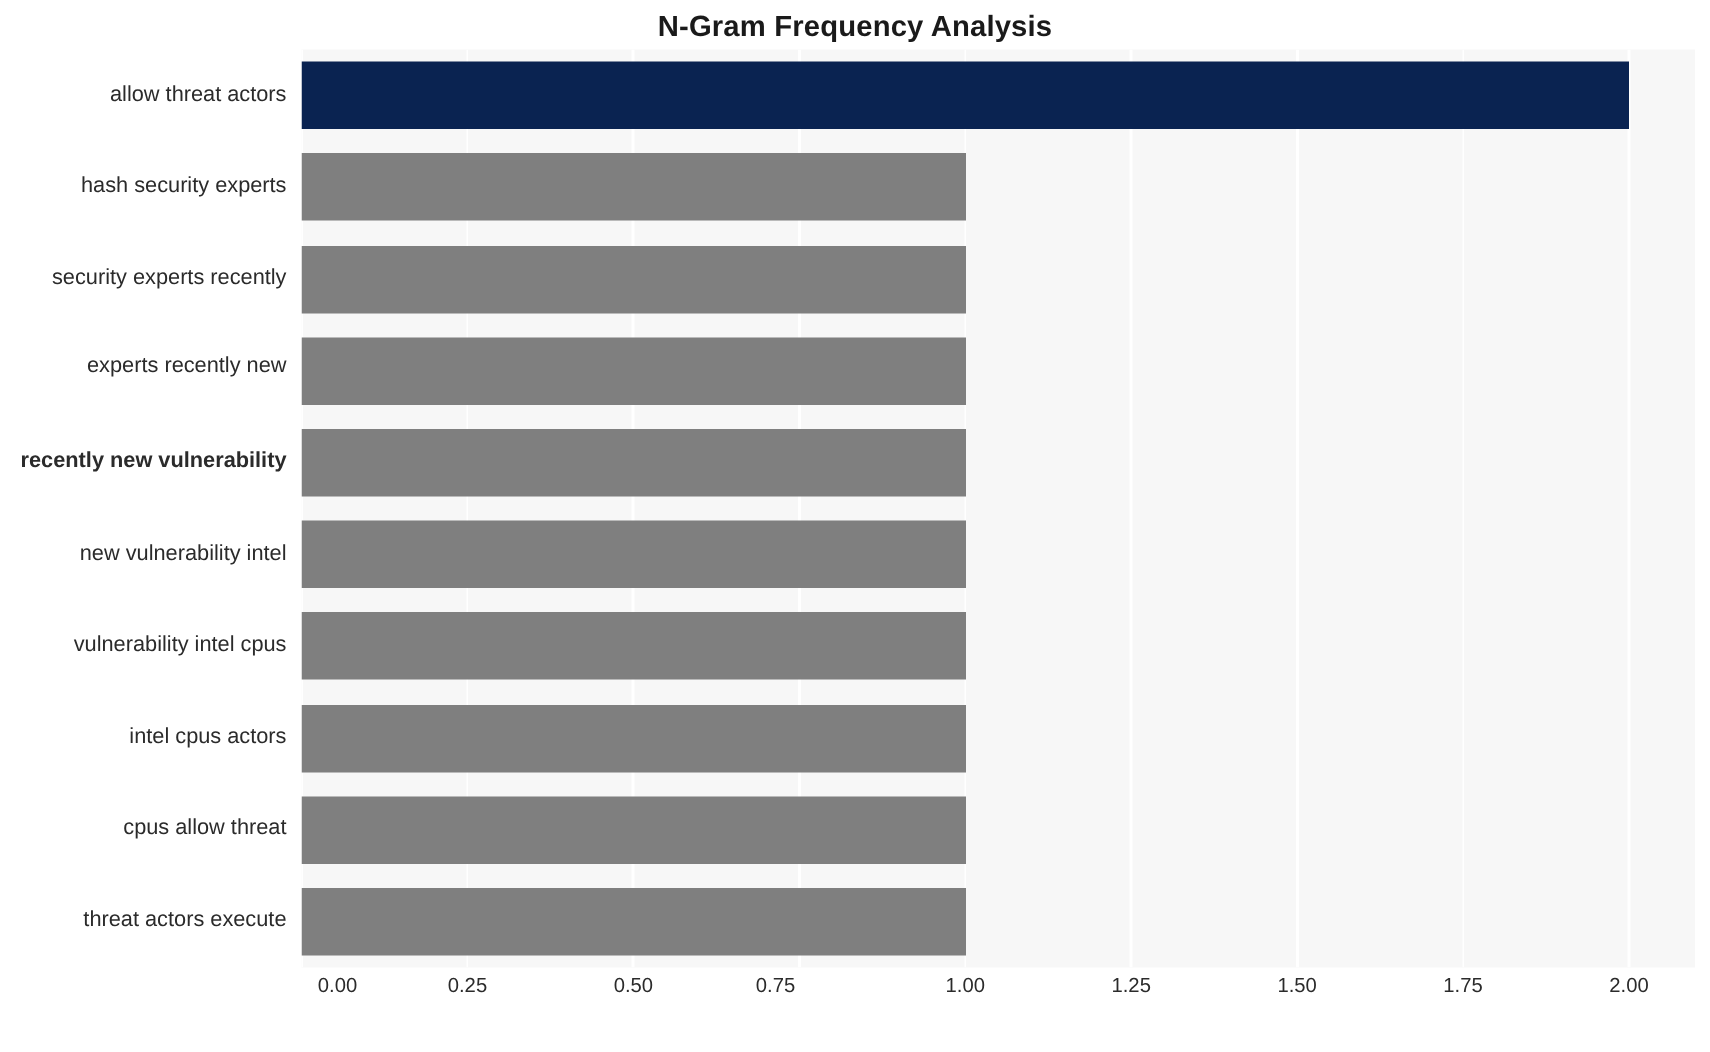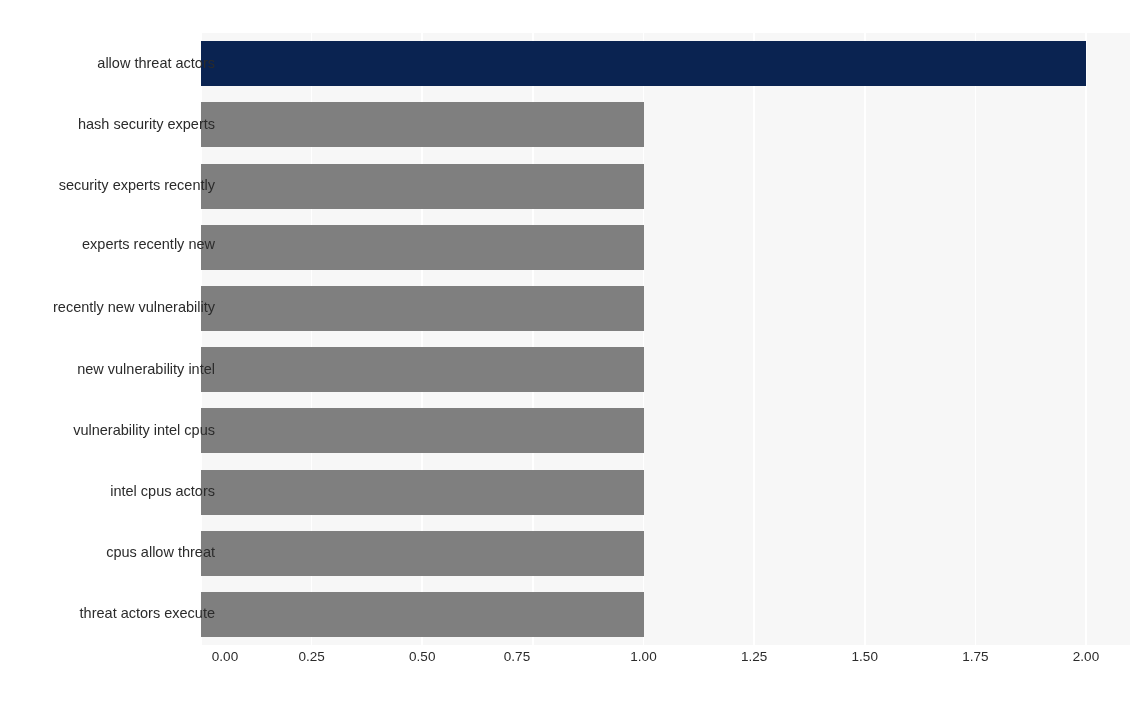--- a/index.html
+++ b/index.html
@@ -76,21 +76,20 @@
     color: #2b2b2b;
     white-space: nowrap;
     line-height: 1;
   }
   #ytick-labels {
     position: absolute;
     left: 0;
     top: 33px;
     width: 191px;
     height: 612px;
-    padding-left: 24px;
   }
 
   
   #xtick-labels {
     position: absolute;
     left: 201px;
     top: 650px;
     width: 929px;
     height: 22px;
   }
@@ -114,20 +113,21 @@
     font-size: 14.5px;
     color: #2b2b2b;
     white-space: nowrap;
   }
 </style>
 </head>
 <body>
 
 <div id="figure">
 
+  <div id="chart-title">N-Gram Frequency Analysis</div>
 
   <div id="plot-area">
     <div id="gridlines">
         <div class="gridline" style="left: -0.8px;"></div>
         <div class="gridline" style="left: 109.825px;"></div>
         <div class="gridline" style="left: 220.45px;"></div>
         <div class="gridline" style="left: 331.075px;"></div>
         <div class="gridline" style="left: 441.7px;"></div>
         <div class="gridline" style="left: 552.325px;"></div>
         <div class="gridline" style="left: 662.95px;"></div>
@@ -146,21 +146,21 @@
         <div class="bar" title="cpus allow threat: 1" style="width: 442.5px; top: 497.7px; background: rgb(127, 127, 127);"></div>
         <div class="bar" title="threat actors execute: 1" style="width: 442.5px; top: 558.9px; background: rgb(127, 127, 127);"></div>
       </div>
   </div>
 
   <div id="ytick-labels">
       <div class="ytick-label" style="top: 22.6px;">allow threat actors</div>
       <div class="ytick-label" style="top: 83.8px;">hash security experts</div>
       <div class="ytick-label" style="top: 145px;">security experts recently</div>
       <div class="ytick-label" style="top: 204px;">experts recently new</div>
-      <div class="ytick-label" style="top: 267.4px;">recently new vulnerability</div>
+      <div class="ytick-label" style="top: 267.4px; font-weight: bold;">recently new vulnerability</div>
       <div class="ytick-label" style="top: 328.6px;">new vulnerability intel</div>
       <div class="ytick-label" style="top: 389.8px;">vulnerability intel cpus</div>
       <div class="ytick-label" style="top: 451px;">intel cpus actors</div>
       <div class="ytick-label" style="top: 512.2px;">cpus allow threat</div>
       <div class="ytick-label" style="top: 573.4px;">threat actors execute</div>
     </div>
 
   <div id="xtick-labels">
       <div class="xtick-label" style="left: 0px; padding-left: 48px;">0.00</div>
       <div class="xtick-label" style="left: 110.625px;">0.25</div>

